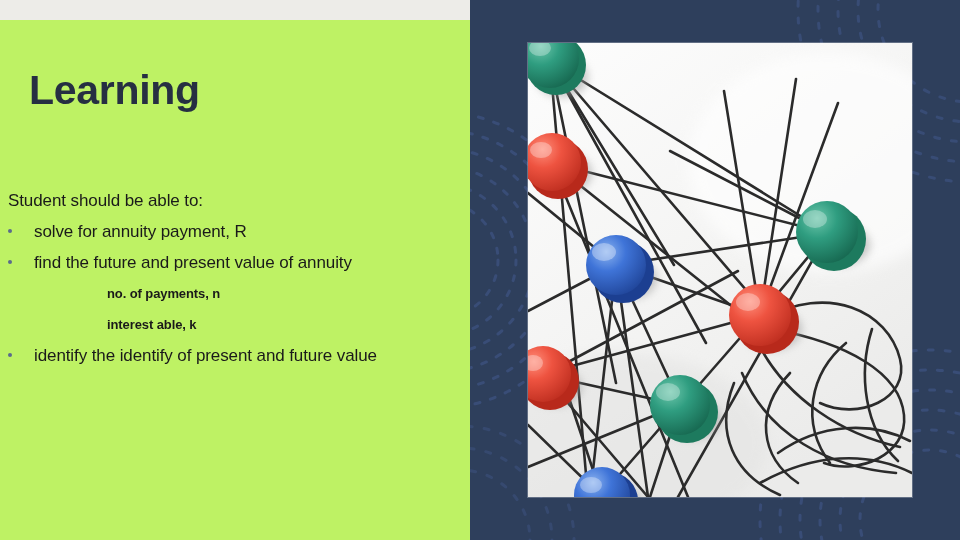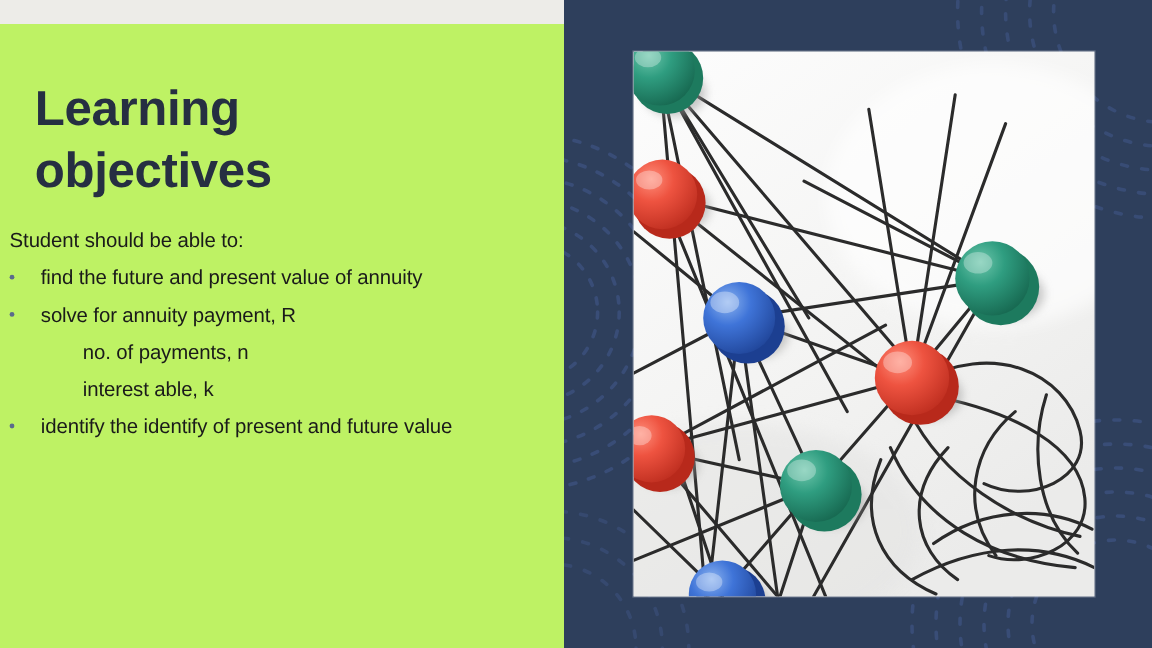--- a/index.html
+++ b/index.html
@@ -34,22 +34,22 @@
   .blist li {
     position:relative; font-size:17px; line-height:23px;
     padding-left:34px; margin-bottom:8px; letter-spacing:-0.1px;
   }
   .blist li .dot {
     position:absolute; left:8px; top:9px;
     width:4px; height:4px; border-radius:50%;
     background:#5b6b8c;
   }
   .sub-line {
-    font-size:17px; line-height:23px; padding-left:69px;
-    margin-bottom:8px; letter-spacing:-0.1px;
+    font-size:13px; line-height:23px; padding-left:107px;
+    margin-bottom:8px; letter-spacing:-0.1px;font-weight:bold;
   }
 
   
   .right-panel {
     position:absolute; left:470px; top:0; width:490px; height:540px;
     background:#2e3f5c; overflow:hidden;
   }
   .deco { position:absolute; pointer-events:none; }
   .deco svg { display:block; }
 
@@ -63,35 +63,34 @@
 </style>
 </head>
 <body>
 
 <div class="slide">
 
   <div class="left-panel">
 
     <div class="title">
       <div>Learning</div>
-      <div>objectives</div>
     </div>
 
     <div class="body-block">
 
       <div class="lead">Student should be able to:</div>
 
       <ul class="blist">
         <li>
           <span class="dot"></span>
-          <span>find the future and present value of annuity</span>
+          <span>solve for annuity payment, R</span>
         </li>
         <li>
           <span class="dot"></span>
-          <span>solve for annuity payment, R</span>
+          <span>find the future and present value of annuity</span>
         </li>
       </ul>
 
       <div class="sub-line">no. of payments, n</div>
       <div class="sub-line">interest able, k</div>
 
       <ul class="blist">
         <li>
           <span class="dot"></span>
           <span>identify the identify of present and future value</span>

